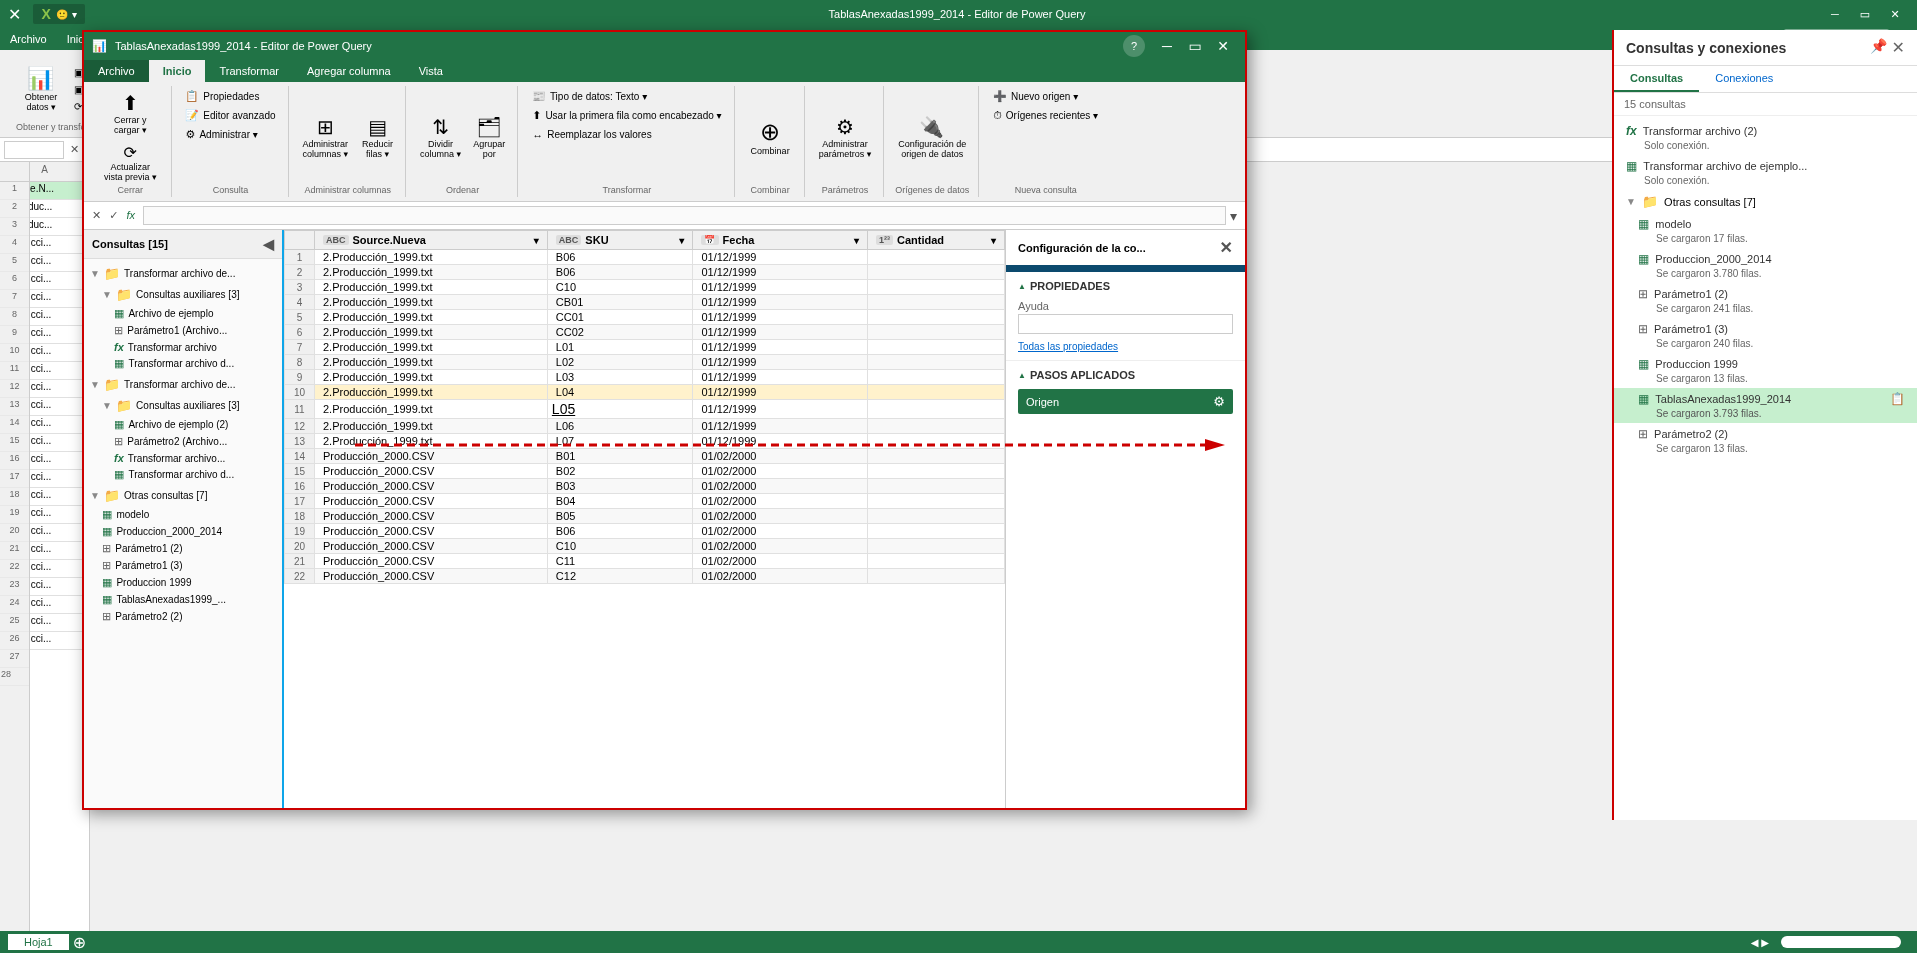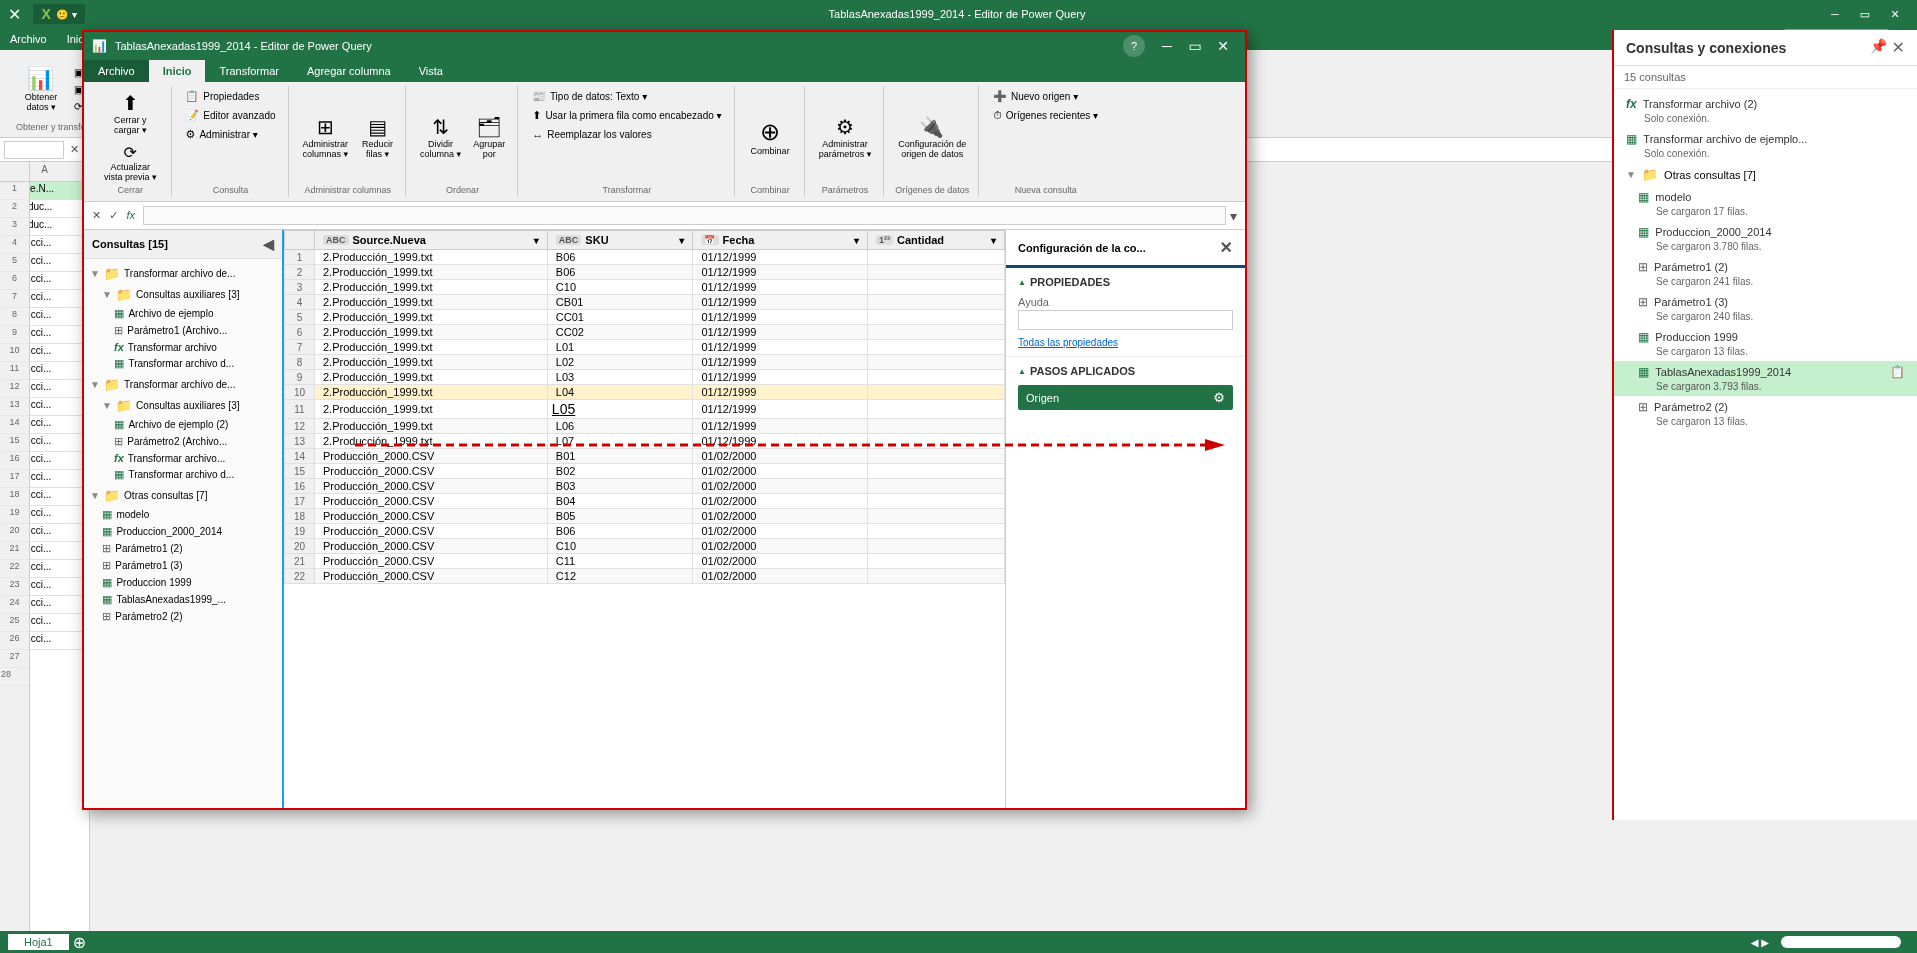--- a/index.html
+++ b/index.html
@@ -581,21 +581,21 @@
                   <td style="border: 1px solid rgb(224, 224, 224); padding: 1px 8px; white-space: nowrap; font-size: 11px; min-width: 120px;">01/02/2000</td>
                   <td style="border: 1px solid rgb(224, 224, 224); padding: 1px 8px; white-space: nowrap; font-size: 11px; min-width: 80px;"></td>
                 </tr>
               </tbody>
           </table>
         </div>
 
       </div>
 
       <div style="width:240px;min-width:240px;border-left:1px solid #ccc;background:white;display:flex;flex-direction:column;">
-        <div style="padding:8px 12px;font-size:14px;font-weight:bold;background:white;border-bottom:3px solid #0c4a6e;display:flex;justify-content:space-between;align-items:center;">
+        <div style="padding:8px 12px;font-size:14px;font-weight:bold;background:white;border-bottom:7px solid #0c4a6e;display:flex;justify-content:space-between;align-items:center;">
           <span>Configuración de la co...</span>
           <span style="cursor:pointer;font-size:16px;color:#555;">✕</span>
         </div>
 
         <div style="padding:8px 12px;border-bottom:1px solid #eee;">
           <div style="font-weight:bold;font-size:11px;color:#333;margin-bottom:8px;display:flex;align-items:center;gap:4px;">
             <span style="font-size:8px;color:#217346;">▲</span>
             <span>PROPIEDADES</span>
           </div>
           <div style="font-size:10px;color:#666;margin-bottom:2px;">
@@ -620,20 +620,28 @@
   </div>
 
   <div style="position:absolute;right:0;top:30px;width:305px;height:790px;background:white;border-left:2px solid #cc0000;z-index:50;display:flex;flex-direction:column;">
     <div style="padding:8px 12px;border-bottom:1px solid #ddd;display:flex;align-items:center;justify-content:space-between;">
       <span style="font-size:14px;font-weight:bold;color:#333;">Consultas y conexiones</span>
       <div style="display:flex;gap:4px;">
         <span style="cursor:pointer;color:#666;font-size:14px;">📌</span>
         <span style="cursor:pointer;color:#666;font-size:16px;">✕</span>
       </div>
     </div>
+    <div style="display:flex;border-bottom:1px solid #ddd;">
+      <div style="padding:6px 16px;cursor:pointer;font-size:11px;color:#217346;border-bottom:2px solid #217346;font-weight:bold;">
+        <span>Consultas</span>
+      </div>
+      <div style="padding:6px 16px;cursor:pointer;font-size:11px;color:#0066cc;border-bottom:2px solid transparent;">
+        <span>Conexiones</span>
+      </div>
+    </div>
     <div style="padding:5px 10px;font-size:10px;color:#666;border-bottom:1px solid #eee;">
       <span>15 consultas</span>
     </div>
     <div style="flex:1;overflow-y:auto;padding:4px 0;">
 
       <div style="padding:4px 12px;cursor:pointer;">
         <div style="display:flex;align-items:center;gap:6px;margin-bottom:2px;">
           <span style="color:#217346;font-size:12px;font-style:italic;font-weight:bold;">fx</span>
           <span style="font-size:11px;font-weight:500;color:#333;">Transformar archivo (2)</span>
         </div>

